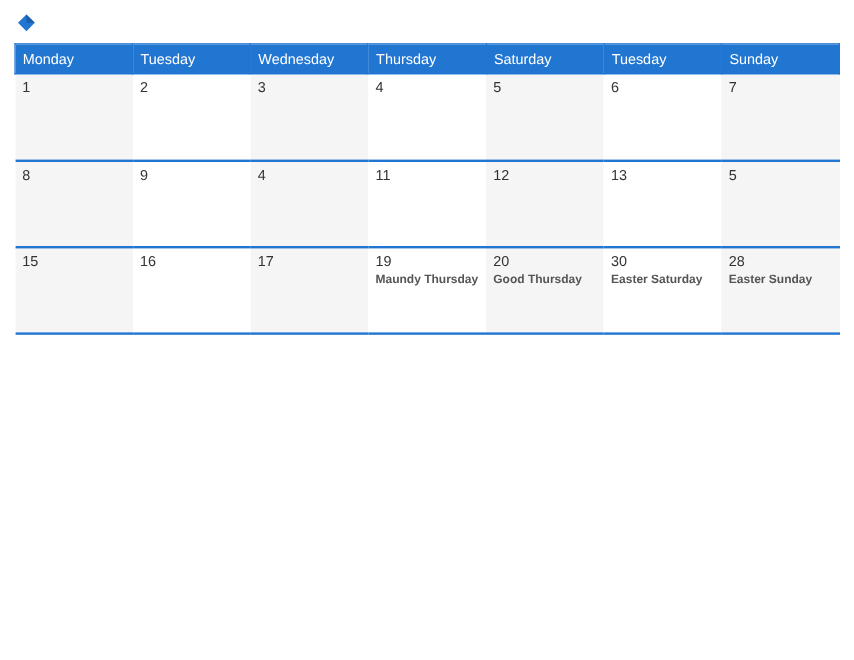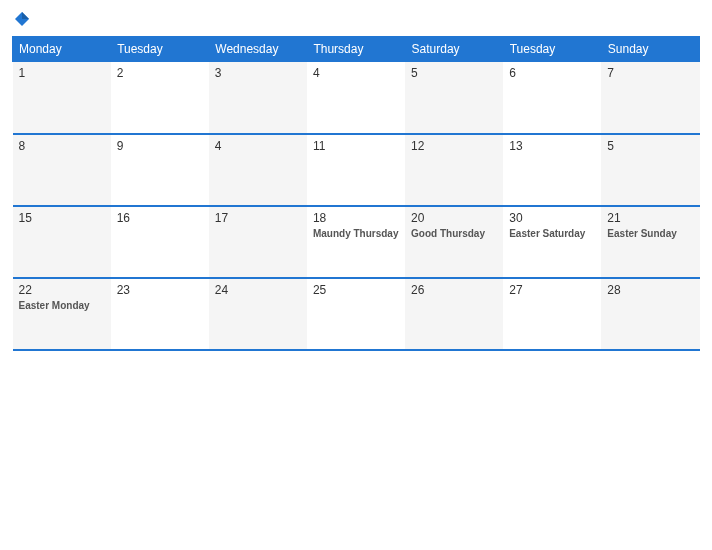--- a/index.html
+++ b/index.html
@@ -182,55 +182,31 @@
           <td>
             <span class="day-number">15</span>
           </td>
           <td>
             <span class="day-number">16</span>
           </td>
           <td>
             <span class="day-number">17</span>
           </td>
           <td>
-            <span class="day-number">18</span>
+            <span class="day-number">19</span>
             <span class="holiday-name">Maundy Thursday</span>
           </td>
           <td>
             <span class="day-number">20</span>
             <span class="holiday-name">Good Thursday</span>
           </td>
           <td>
             <span class="day-number">30</span>
             <span class="holiday-name">Easter Saturday</span>
           </td>
           <td>
-            <span class="day-number">21</span>
+            <span class="day-number">28</span>
             <span class="holiday-name">Easter Sunday</span>
-          </td>
-        </tr>
-        <tr>
-          <td>
-            <span class="day-number">22</span>
-            <span class="holiday-name">Easter Monday</span>
-          </td>
-          <td>
-            <span class="day-number">23</span>
-          </td>
-          <td>
-            <span class="day-number">24</span>
-          </td>
-          <td>
-            <span class="day-number">25</span>
-          </td>
-          <td>
-            <span class="day-number">26</span>
-          </td>
-          <td>
-            <span class="day-number">27</span>
-          </td>
-          <td>
-            <span class="day-number">28</span>
           </td>
         </tr>
       </tbody>
   </table>
 </div>
 
 </body></html>

